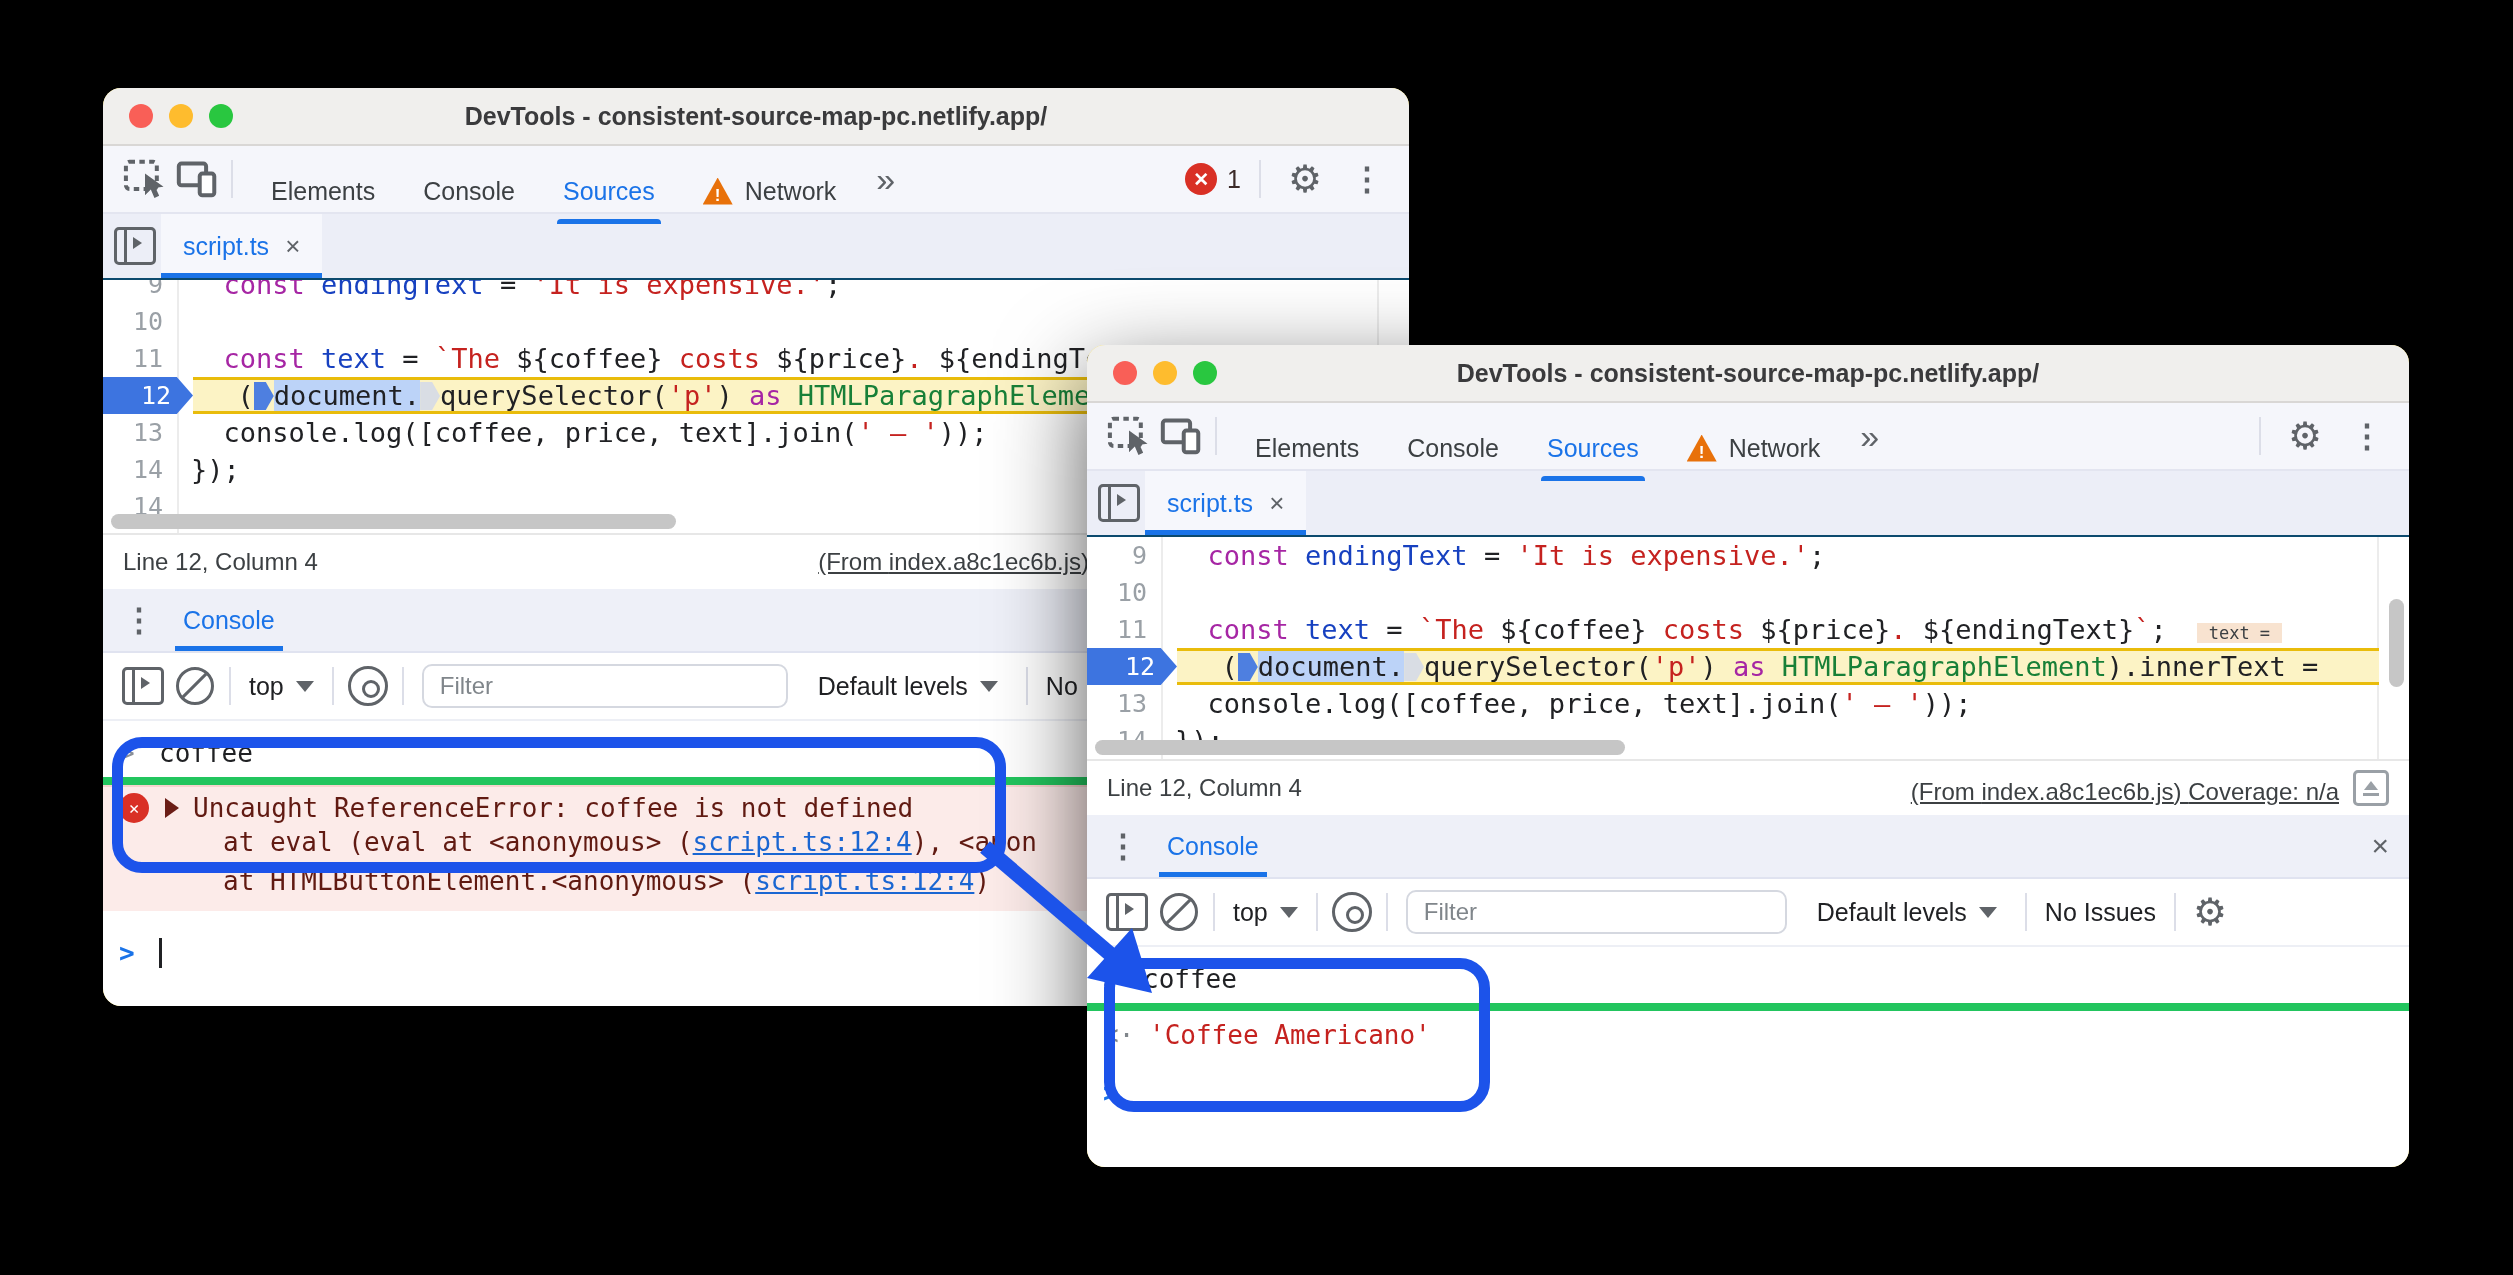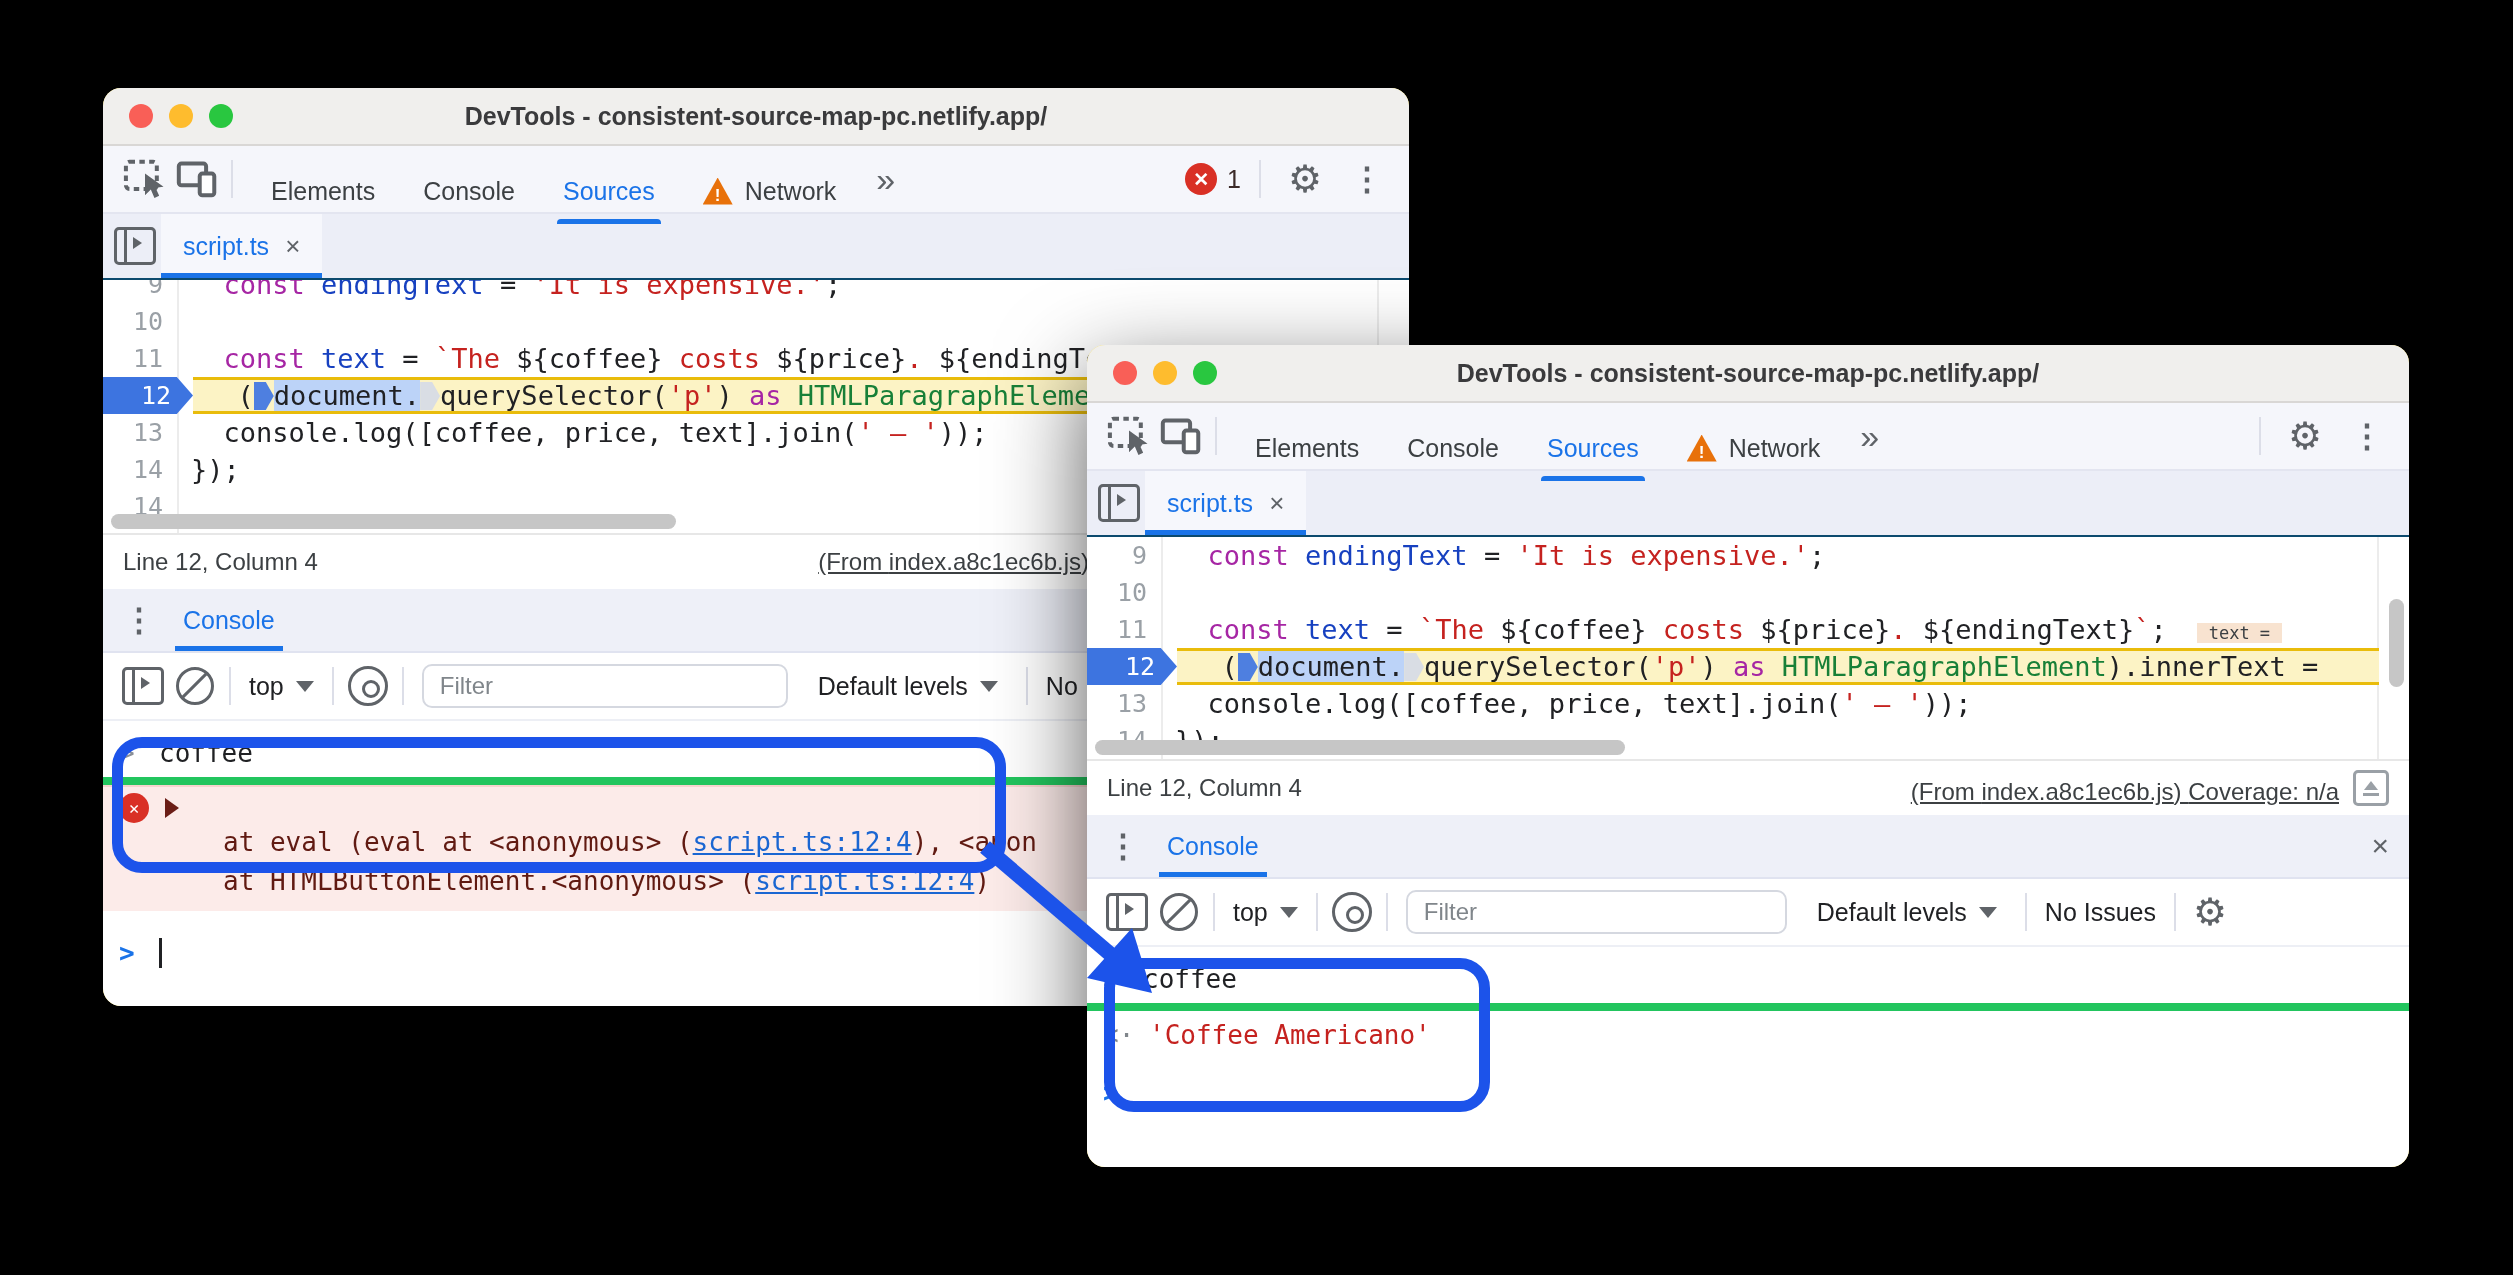--- a/index.html
+++ b/index.html
@@ -273,20 +273,21 @@
 
   <div class="consolebody">
     <div class="crow echo">
       <span class="chev"></span>
       <span>coffee</span>
     </div>
     <div class="errblock">
       <div class="errline">
         <span class="erricon">✕</span>
         <span class="etri"></span>
+        <span>Uncaught ReferenceError: coffee is not defined</span>
       </div>
       <div class="stack"><span>at eval (eval at &lt;anonymous&gt; (</span><span class="clink">script.ts:12:4</span><span>), &lt;anon</span></div>
       <div class="stack"><span>at HTMLButtonElement.&lt;anonymous&gt; (</span><span class="clink">script.ts:12:4</span><span>)</span></div>
     </div>
     <div class="crow prompt" style="margin-top:18px;">
       <span class="chev"></span>
       <span class="cursorbar"></span>
     </div>
   </div>
 </div>

